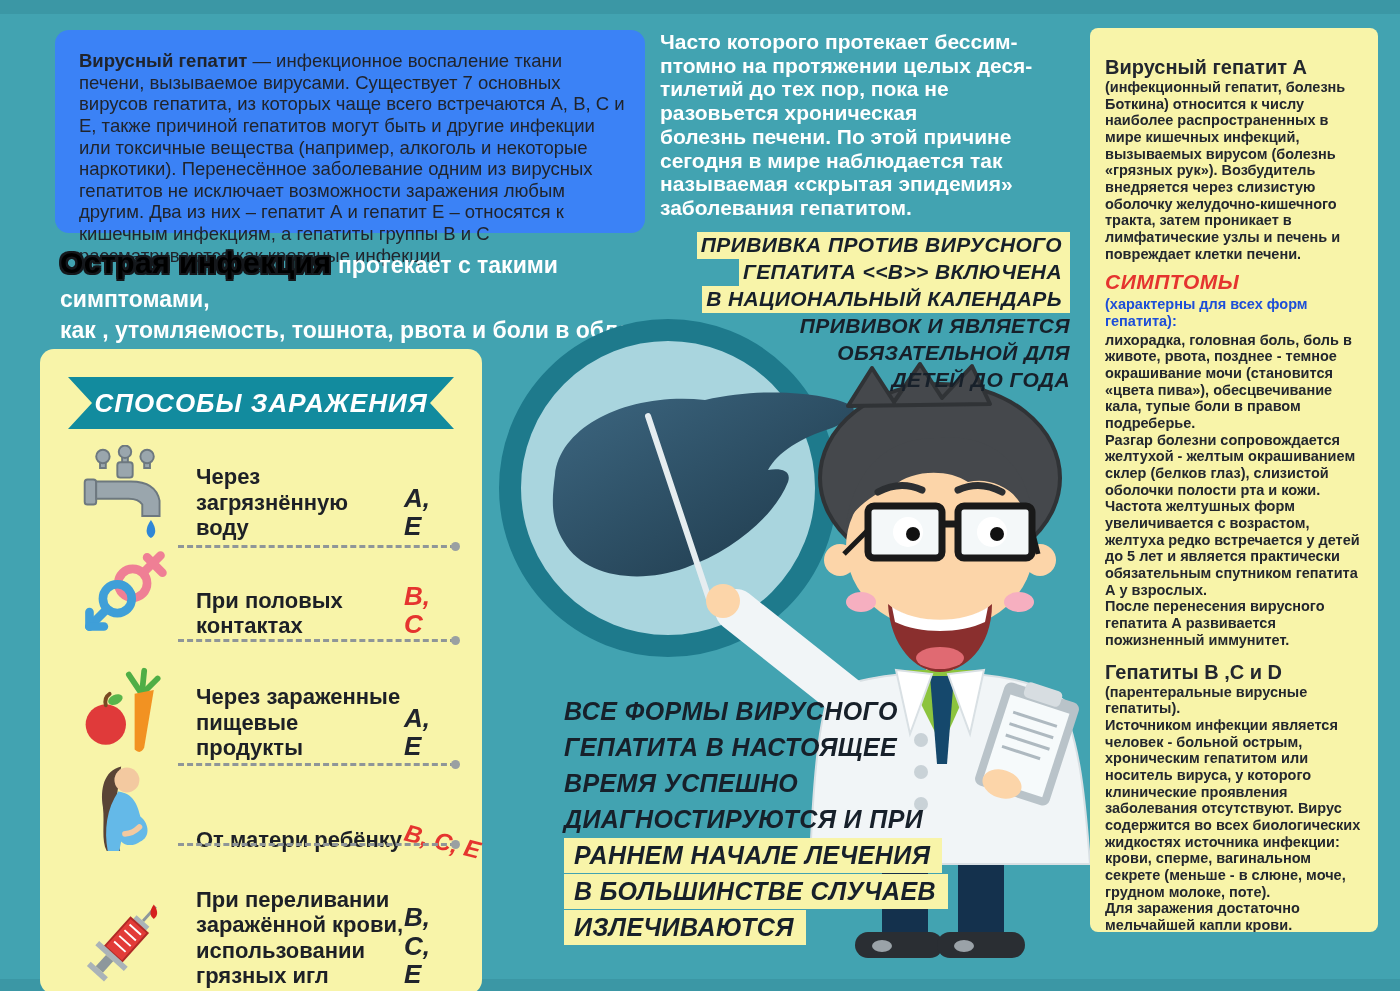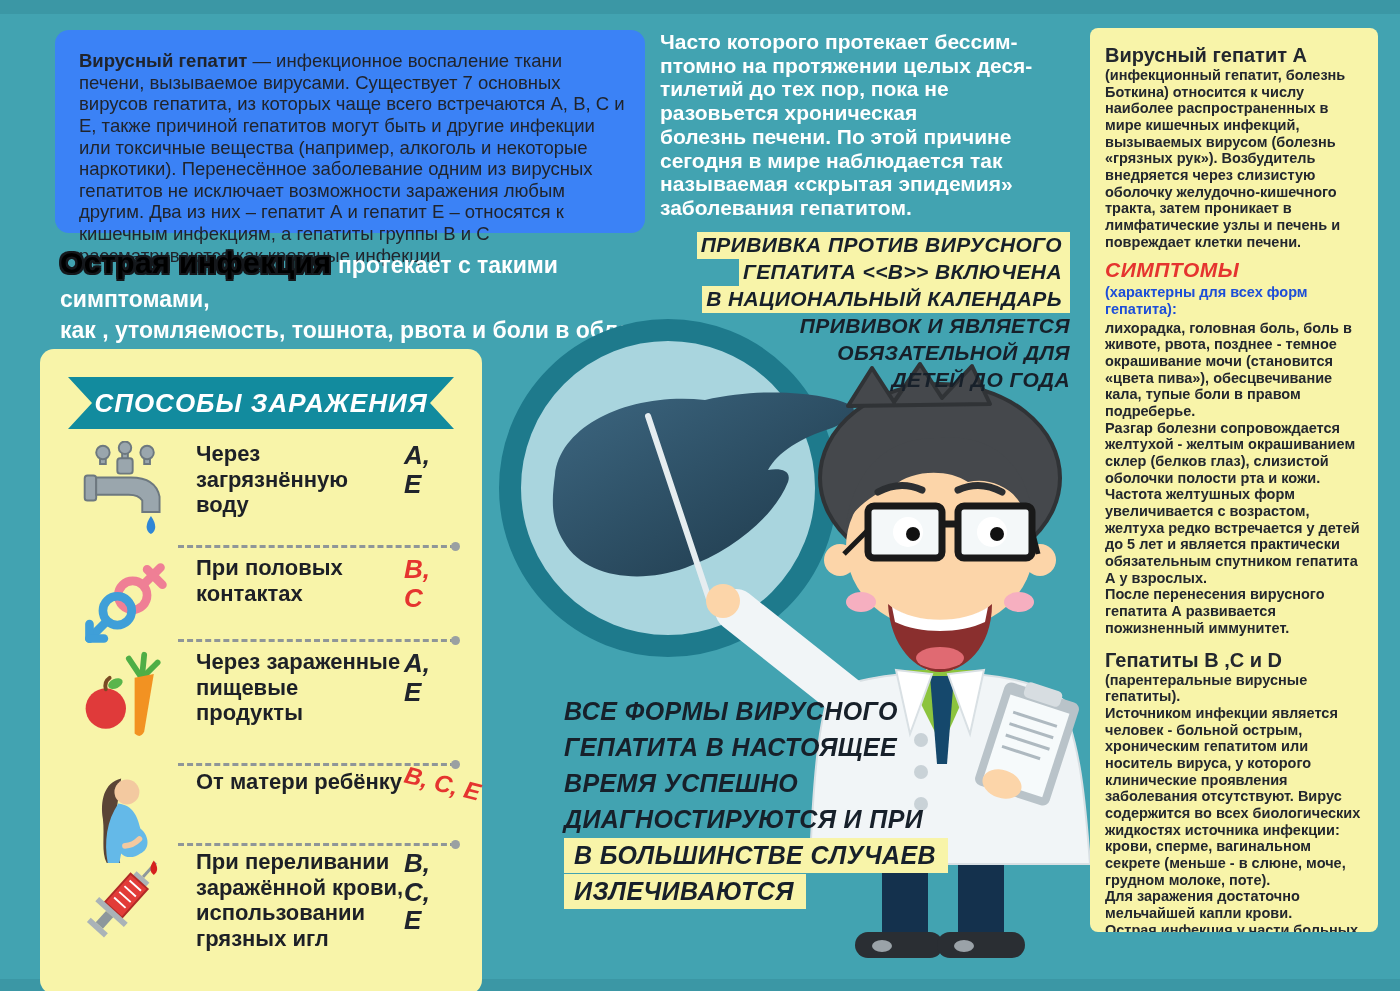--- a/index.html
+++ b/index.html
@@ -30,21 +30,21 @@
 
   
   .trans-panel{position:absolute;left:40px;top:310px;width:442px;height:645px;
     background:#f8f4a9;border-radius:14px;z-index:2;margin-top:39px;}
   .ribbon{
     position:absolute;left:28px;right:28px;top:28px;height:52px;background:#128b9e;
     clip-path:polygon(0 0,100% 0,calc(100% - 24px) 50%,100% 100%,0 100%,24px 50%);
     display:flex;align-items:center;justify-content:center;
     color:#fff;font-weight:bold;font-style:italic;font-size:26px;letter-spacing:1px;
   }
-  .t-item{position:absolute;left:26px;right:16px;display:flex;align-items:flex-start;}
+  .t-item{position:absolute;left:26px;right:16px;display:flex;align-items:flex-end;}
   .t-icon{width:118px;flex:none;display:flex;justify-content:center;}
   .t-icon svg{width:96px;height:96px;}
   .t-text{flex:1;padding-left:12px;color:#1d2026;font-weight:bold;font-size:22px;line-height:1.16;}
   .t-letters{width:62px;flex:none;font-weight:bold;font-style:italic;font-size:26px;
     line-height:1.1;white-space:pre-line;color:#20242c;}
   .t-letters.red{color:#e5342f;}
   .t-letters.diag{transform:rotate(14deg);white-space:nowrap;font-size:24px;}
   .sep{position:absolute;left:138px;right:26px;border-top:3px dashed #8f9698;height:0;}
   .sep:after{content:"";position:absolute;right:-4px;top:-6px;width:9px;height:9px;border-radius:50%;background:#9aa0a2;}
 
@@ -60,21 +60,21 @@
 
   
   .forms{position:absolute;left:564px;top:693px;width:480px;z-index:3;
     font-weight:bold;font-style:italic;font-size:25px;color:#17202a;letter-spacing:.4px;}
   .forms .line{height:36px;line-height:36px;}
   .forms .hl span{background:#f8f4a9;padding:2px 12px 3px 10px;display:inline-block;line-height:30px;}
 
   
   .right-col{position:absolute;left:1090px;top:28px;width:288px;height:904px;
     background:#f8f4a9;border-radius:8px;box-sizing:border-box;z-index:2;
-    padding:16px 13px 12px 15px;color:#23272e;overflow:hidden;}
+    padding:28px 13px 12px 15px;color:#23272e;overflow:hidden;}
   .right-col p{margin:0 0 8px 0;}
   .rc-body{font-weight:bold;font-size:14.5px;line-height:1.15;white-space:pre-line;}
   .rc-head{font-weight:bold;font-size:20px;}
   .rc-red-title{color:#e5342f;font-weight:bold;font-style:italic;font-size:21px;letter-spacing:.5px;margin-bottom:2px!important;}
   .rc-red-sub{color:#1d4ed8;font-weight:bold;font-size:14.5px;line-height:1.15;margin-bottom:2px!important;}
 
   
   .illus{position:absolute;left:480px;top:310px;width:620px;height:681px;z-index:1;}
 </style>
 </head>
@@ -296,20 +296,21 @@
       <path d="M 412,297 C 436,314 484,314 508,297 L 505,312 C 480,324 440,324 415,312 Z" fill="#ffffff"></path>
       <ellipse cx="460" cy="348" rx="24" ry="11" fill="#e06a72"></ellipse>
     </g>
   </svg>
 
   <div class="forms">
     <div class="line">ВСЕ ФОРМЫ ВИРУСНОГО</div>
     <div class="line">ГЕПАТИТА В НАСТОЯЩЕЕ</div>
     <div class="line">ВРЕМЯ УСПЕШНО</div>
     <div class="line">ДИАГНОСТИРУЮТСЯ И ПРИ</div>
+    <div class="line hl"><span>РАННЕМ НАЧАЛЕ ЛЕЧЕНИЯ</span></div>
     <div class="line hl"><span>В БОЛЬШИНСТВЕ СЛУЧАЕВ</span></div>
     <div class="line hl"><span>ИЗЛЕЧИВАЮТСЯ</span></div>
   </div>
 
   <aside class="right-col">
     <p class="rc-body"><span class="rc-head">Вирусный гепатит А</span><span> (инфекционный гепатит, болезнь Боткина) относится к числу наиболее распространенных в мире кишечных инфекций, вызываемых вирусом (болезнь «грязных рук»). Возбудитель внедряется через слизистую оболочку желудочно-кишечного тракта, затем проникает в лимфатические узлы и печень и повреждает клетки печени.</span></p>
     <p class="rc-red-title">СИМПТОМЫ</p>
     <p class="rc-red-sub">(характерны для всех форм гепатита):</p>
     <p class="rc-body">лихорадка, головная боль, боль в животе, рвота,  позднее -  темное окрашивание мочи (становится «цвета пива»), обесцвечивание кала, тупые боли в правом подреберье.
 Разгар болезни сопровождается желтухой - желтым окрашиванием склер (белков глаз), слизистой оболочки полости рта и кожи.

